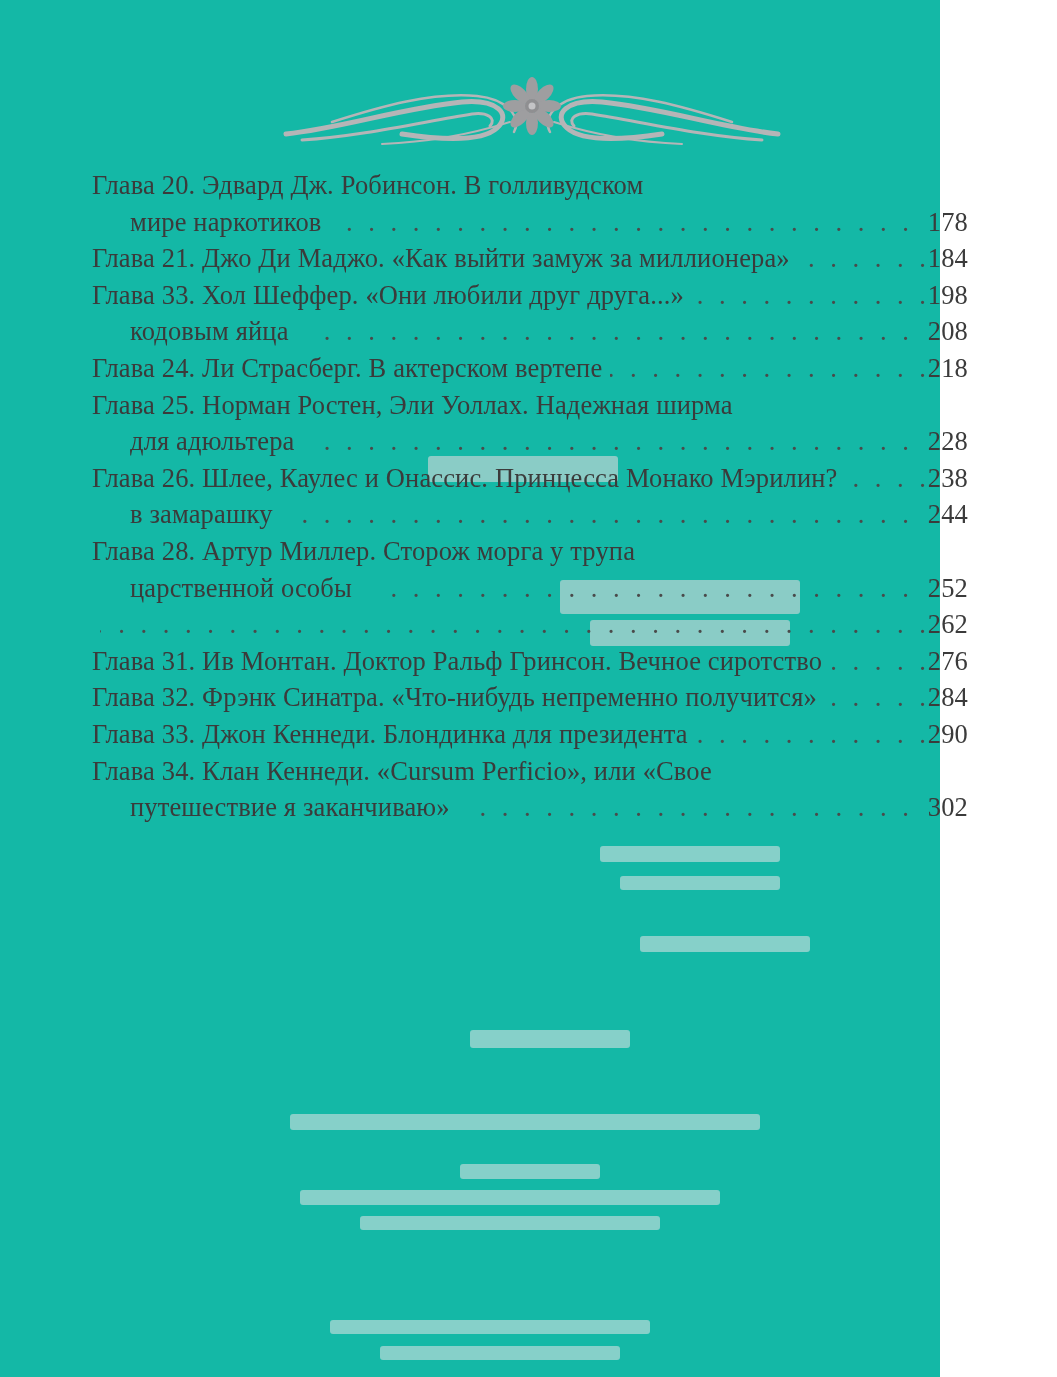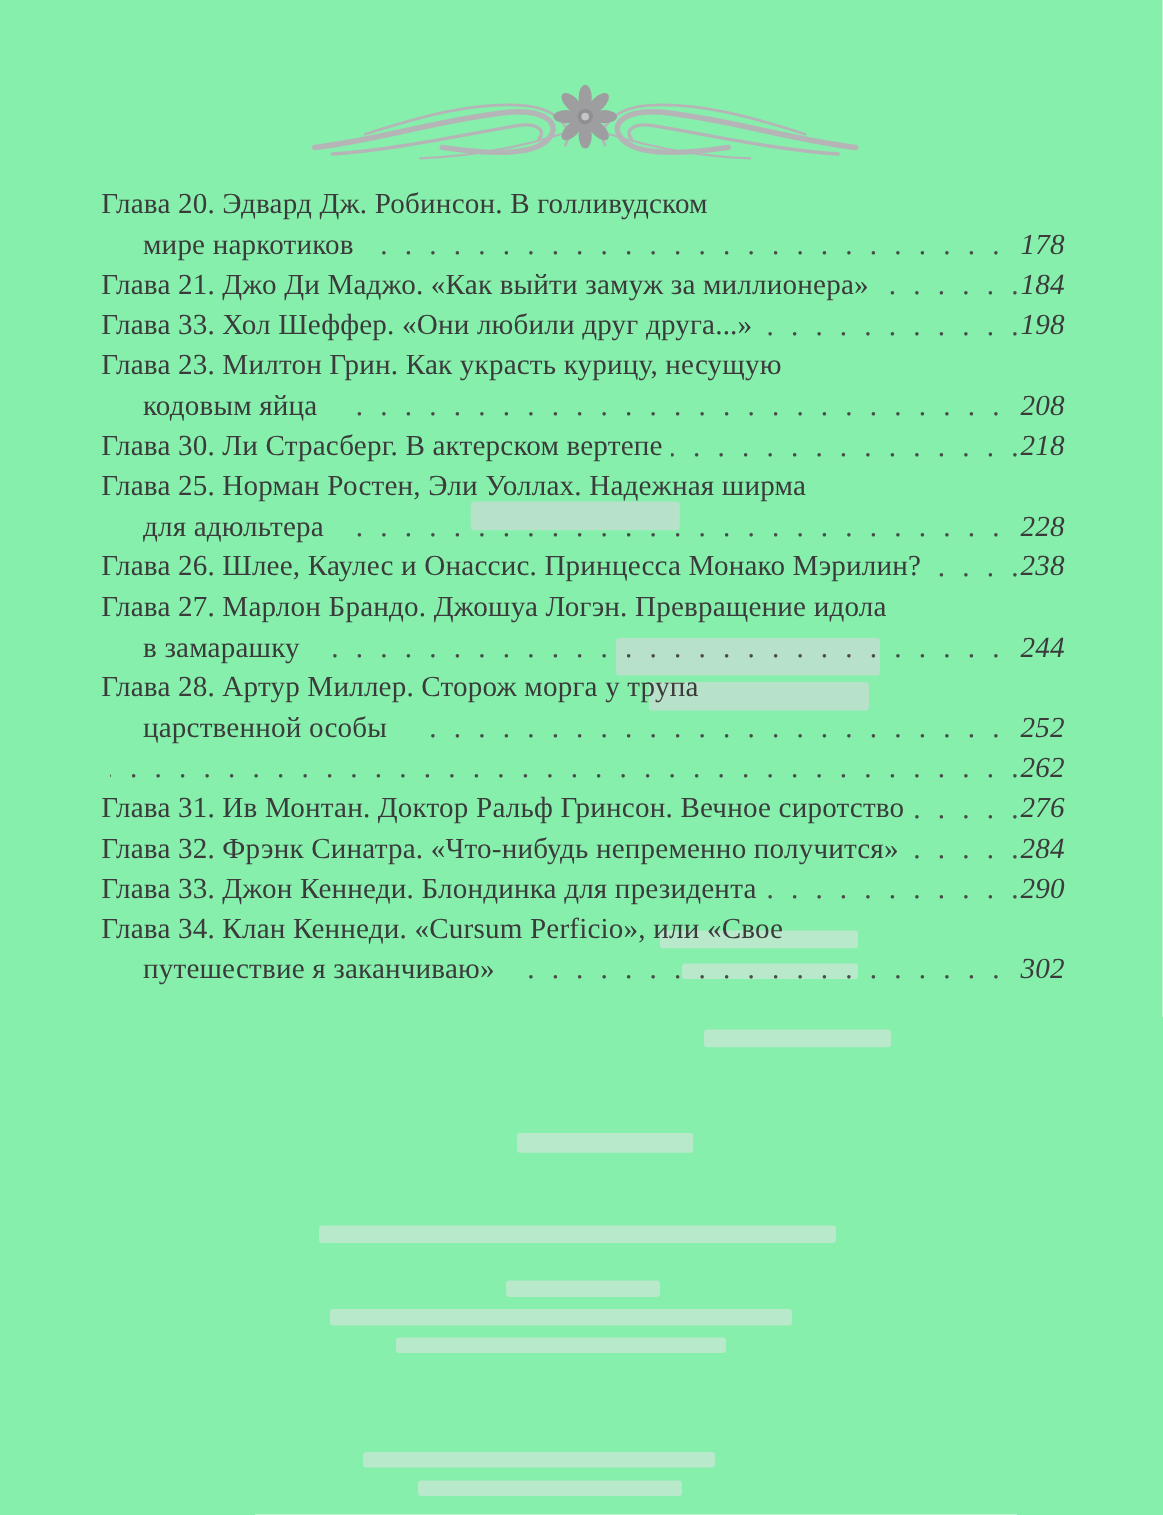--- a/index.html
+++ b/index.html
@@ -11,23 +11,23 @@
     width: 1057px;
     height: 1377px;
     position: relative;
     overflow: hidden;
     font-family: "Liberation Serif", "DejaVu Serif", serif;
     color: #3b3b3b;
   }
   .page {
     position: absolute;
     left: 0; top: 0;
-    width: 1057px;
+    width: 940px;
     height: 1377px;
-    background: #86efac;
+    background: #14b8a6;
   }
   
   .ornament {
     position: absolute;
     left: 282px;
     top: 62px;
     width: 500px;
     height: 96px;
   }
   
@@ -75,21 +75,20 @@
   }
   .line .leader::before {
     content: ". . . . . . . . . . . . . . . . . . . . . . . . . . . . . . . . . . . . . . . . . . . . . . . . . . . . . . . . . . . . . . . . . . . .";
     letter-spacing: 0;
     word-spacing: 9px;
   }
   .line .pg {
     flex: 0 0 auto;
     text-align: right;
     min-width: 0;
-    font-style: italic;
   }
 </style>
 </head>
 <body>
 
 <div class="page">
 
   <svg class="ornament" viewBox="0 0 500 96" xmlns="http://www.w3.org/2000/svg">
     <g fill="none" stroke="#b5b5b7" stroke-linecap="round">
 
@@ -157,33 +156,30 @@
 
     <div class="entry">
       <div class="line">
           <span class="txt">Глава 33. Хол Шеффер. «Они любили друг друга...»</span>
           <span class="leader"></span>
           <span class="pg">198</span>
         </div>
     </div>
 
     <div class="entry">
-      <div class="line">
-          <span class="txt">Глава 23. Милтон Грин. Как украсть курицу, несущую</span>
-        </div>
       <div class="line cont">
           <span class="txt">кодовым яйца</span>
           <span class="leader"></span>
           <span class="pg">208</span>
         </div>
     </div>
 
     <div class="entry">
       <div class="line">
-          <span class="txt">Глава 30. Ли Страсберг. В актерском вертепе</span>
+          <span class="txt">Глава 24. Ли Страсберг. В актерском вертепе</span>
           <span class="leader"></span>
           <span class="pg">218</span>
         </div>
     </div>
 
     <div class="entry">
       <div class="line">
           <span class="txt">Глава 25. Норман Ростен, Эли Уоллах. Надежная ширма</span>
         </div>
       <div class="line cont">
@@ -195,23 +191,20 @@
 
     <div class="entry">
       <div class="line">
           <span class="txt">Глава 26. Шлее, Каулес и Онассис. Принцесса Монако Мэрилин?</span>
           <span class="leader"></span>
           <span class="pg">238</span>
         </div>
     </div>
 
     <div class="entry">
-      <div class="line">
-          <span class="txt">Глава 27. Марлон Брандо. Джошуа Логэн. Превращение идола</span>
-        </div>
       <div class="line cont">
           <span class="txt">в замарашку</span>
           <span class="leader"></span>
           <span class="pg">244</span>
         </div>
     </div>
 
     <div class="entry">
       <div class="line">
           <span class="txt">Глава 28. Артур Миллер. Сторож морга у трупа</span>

